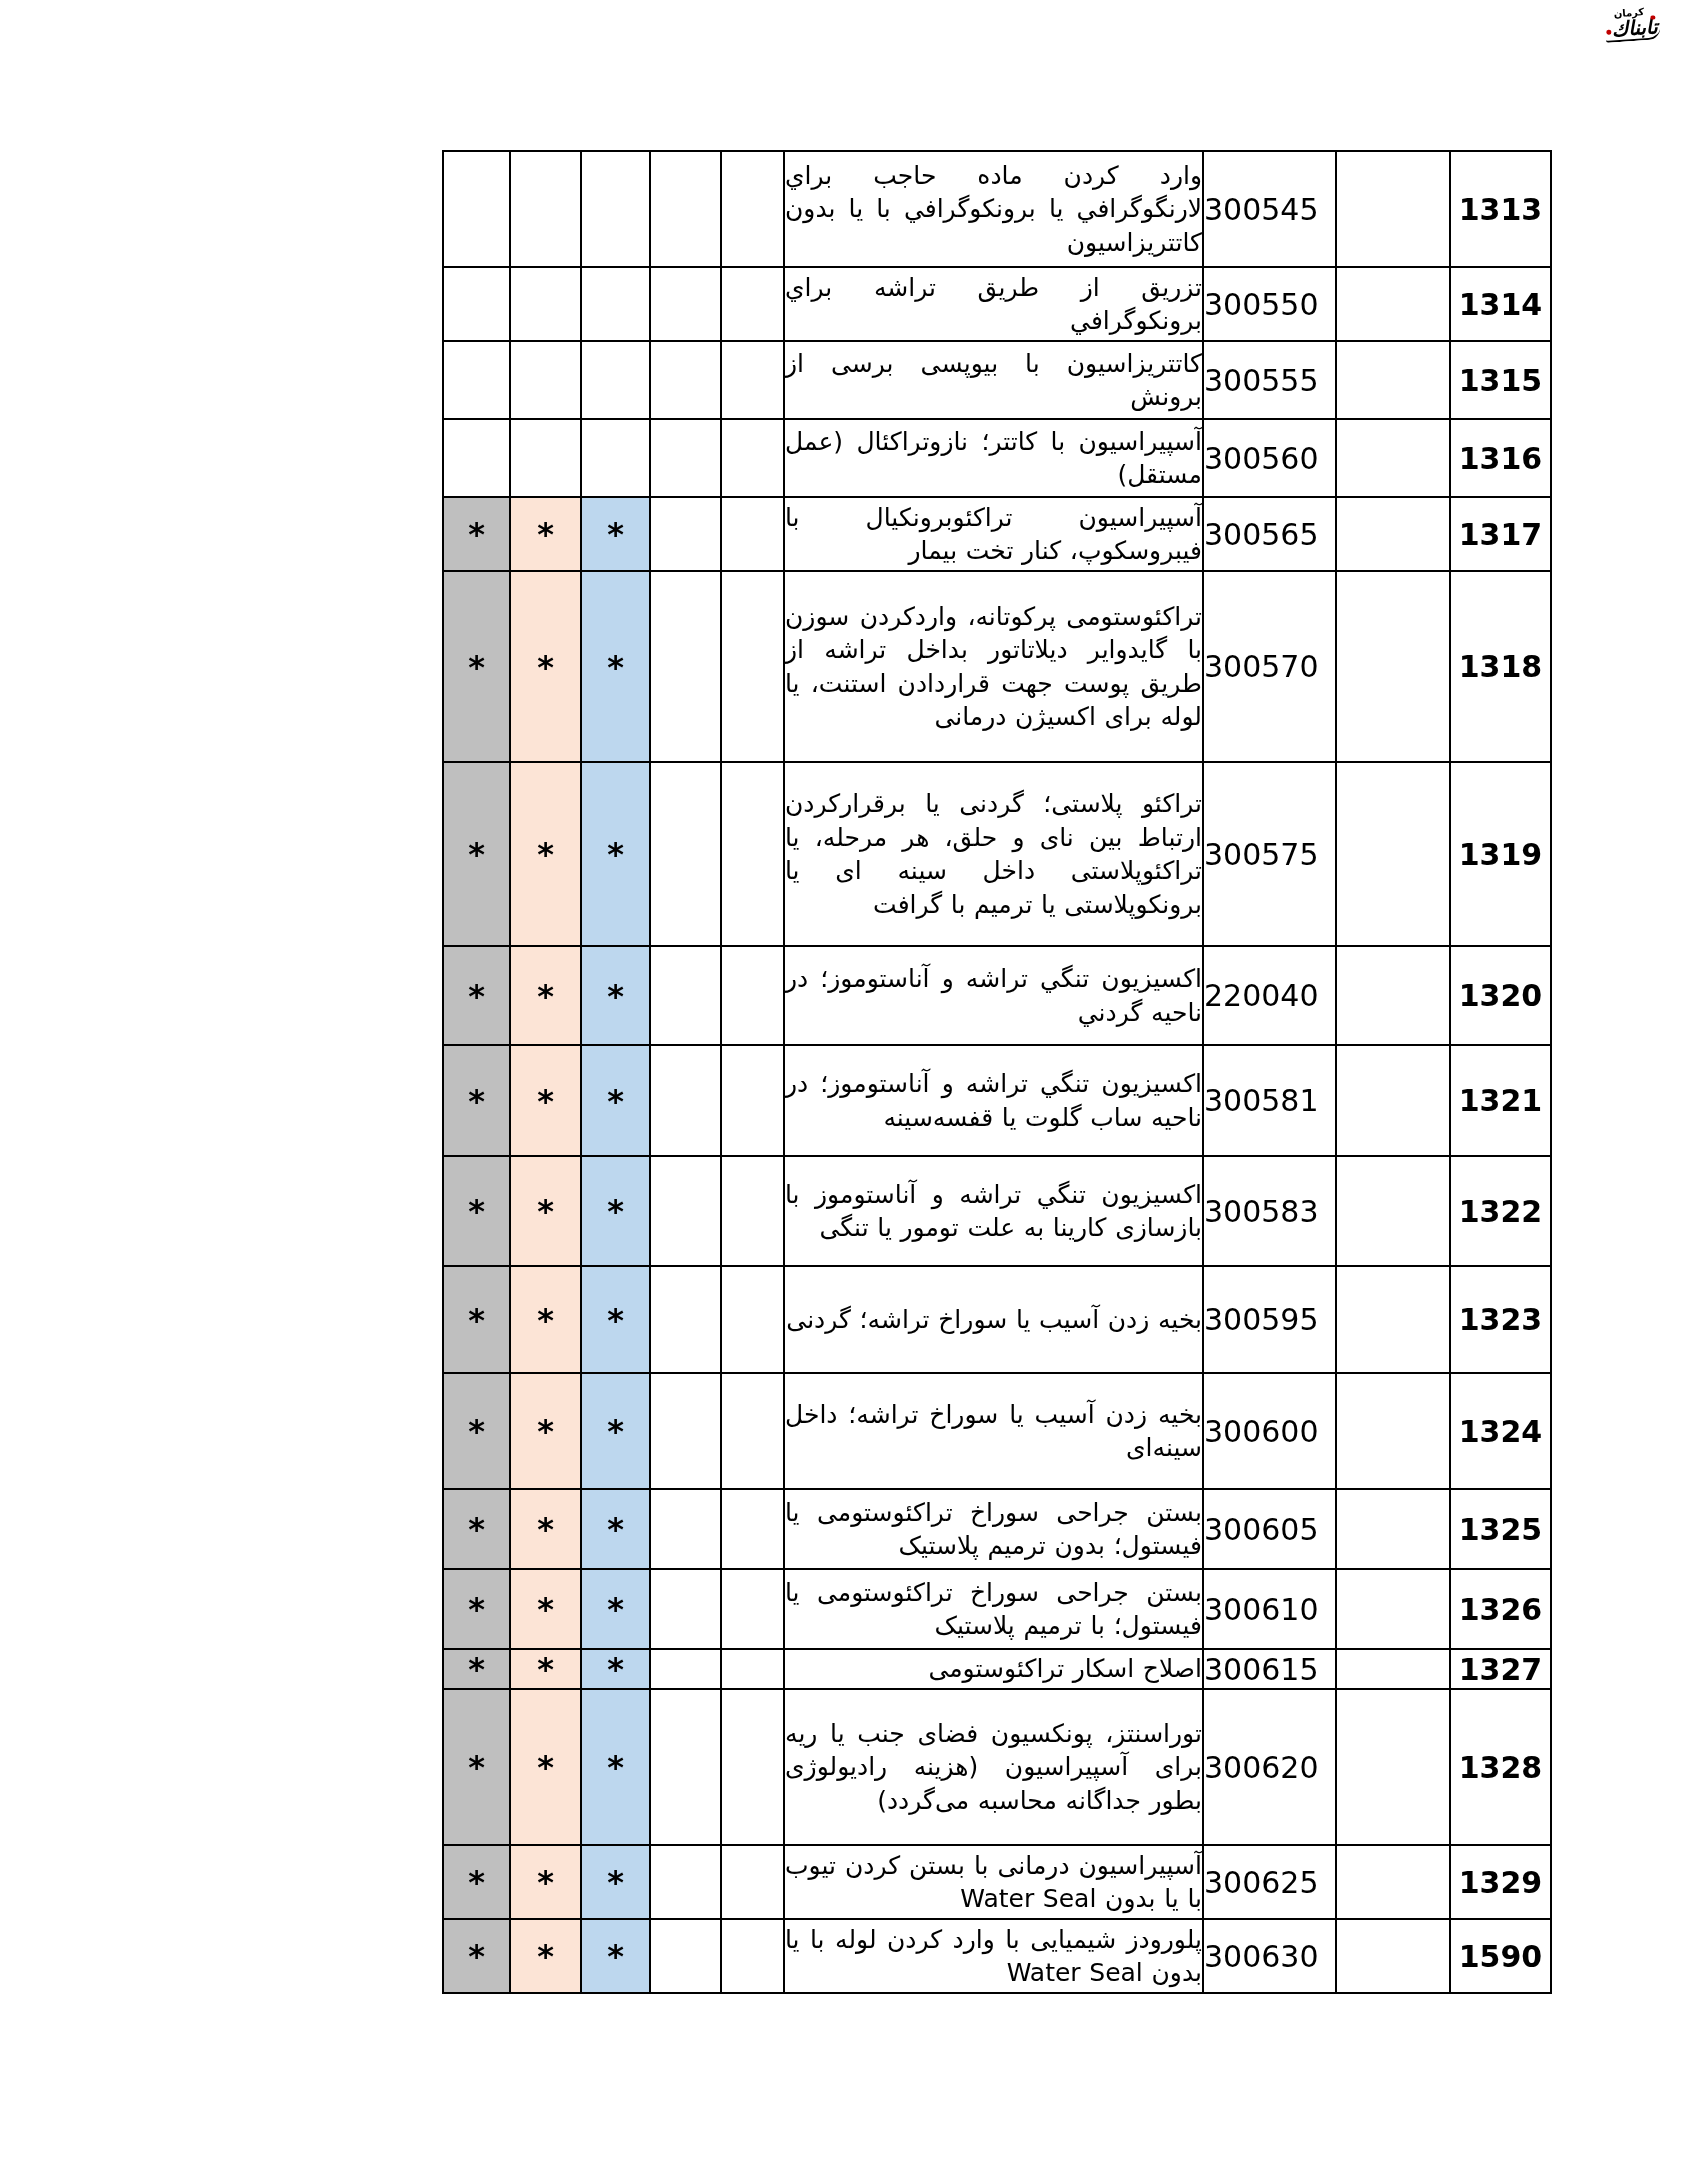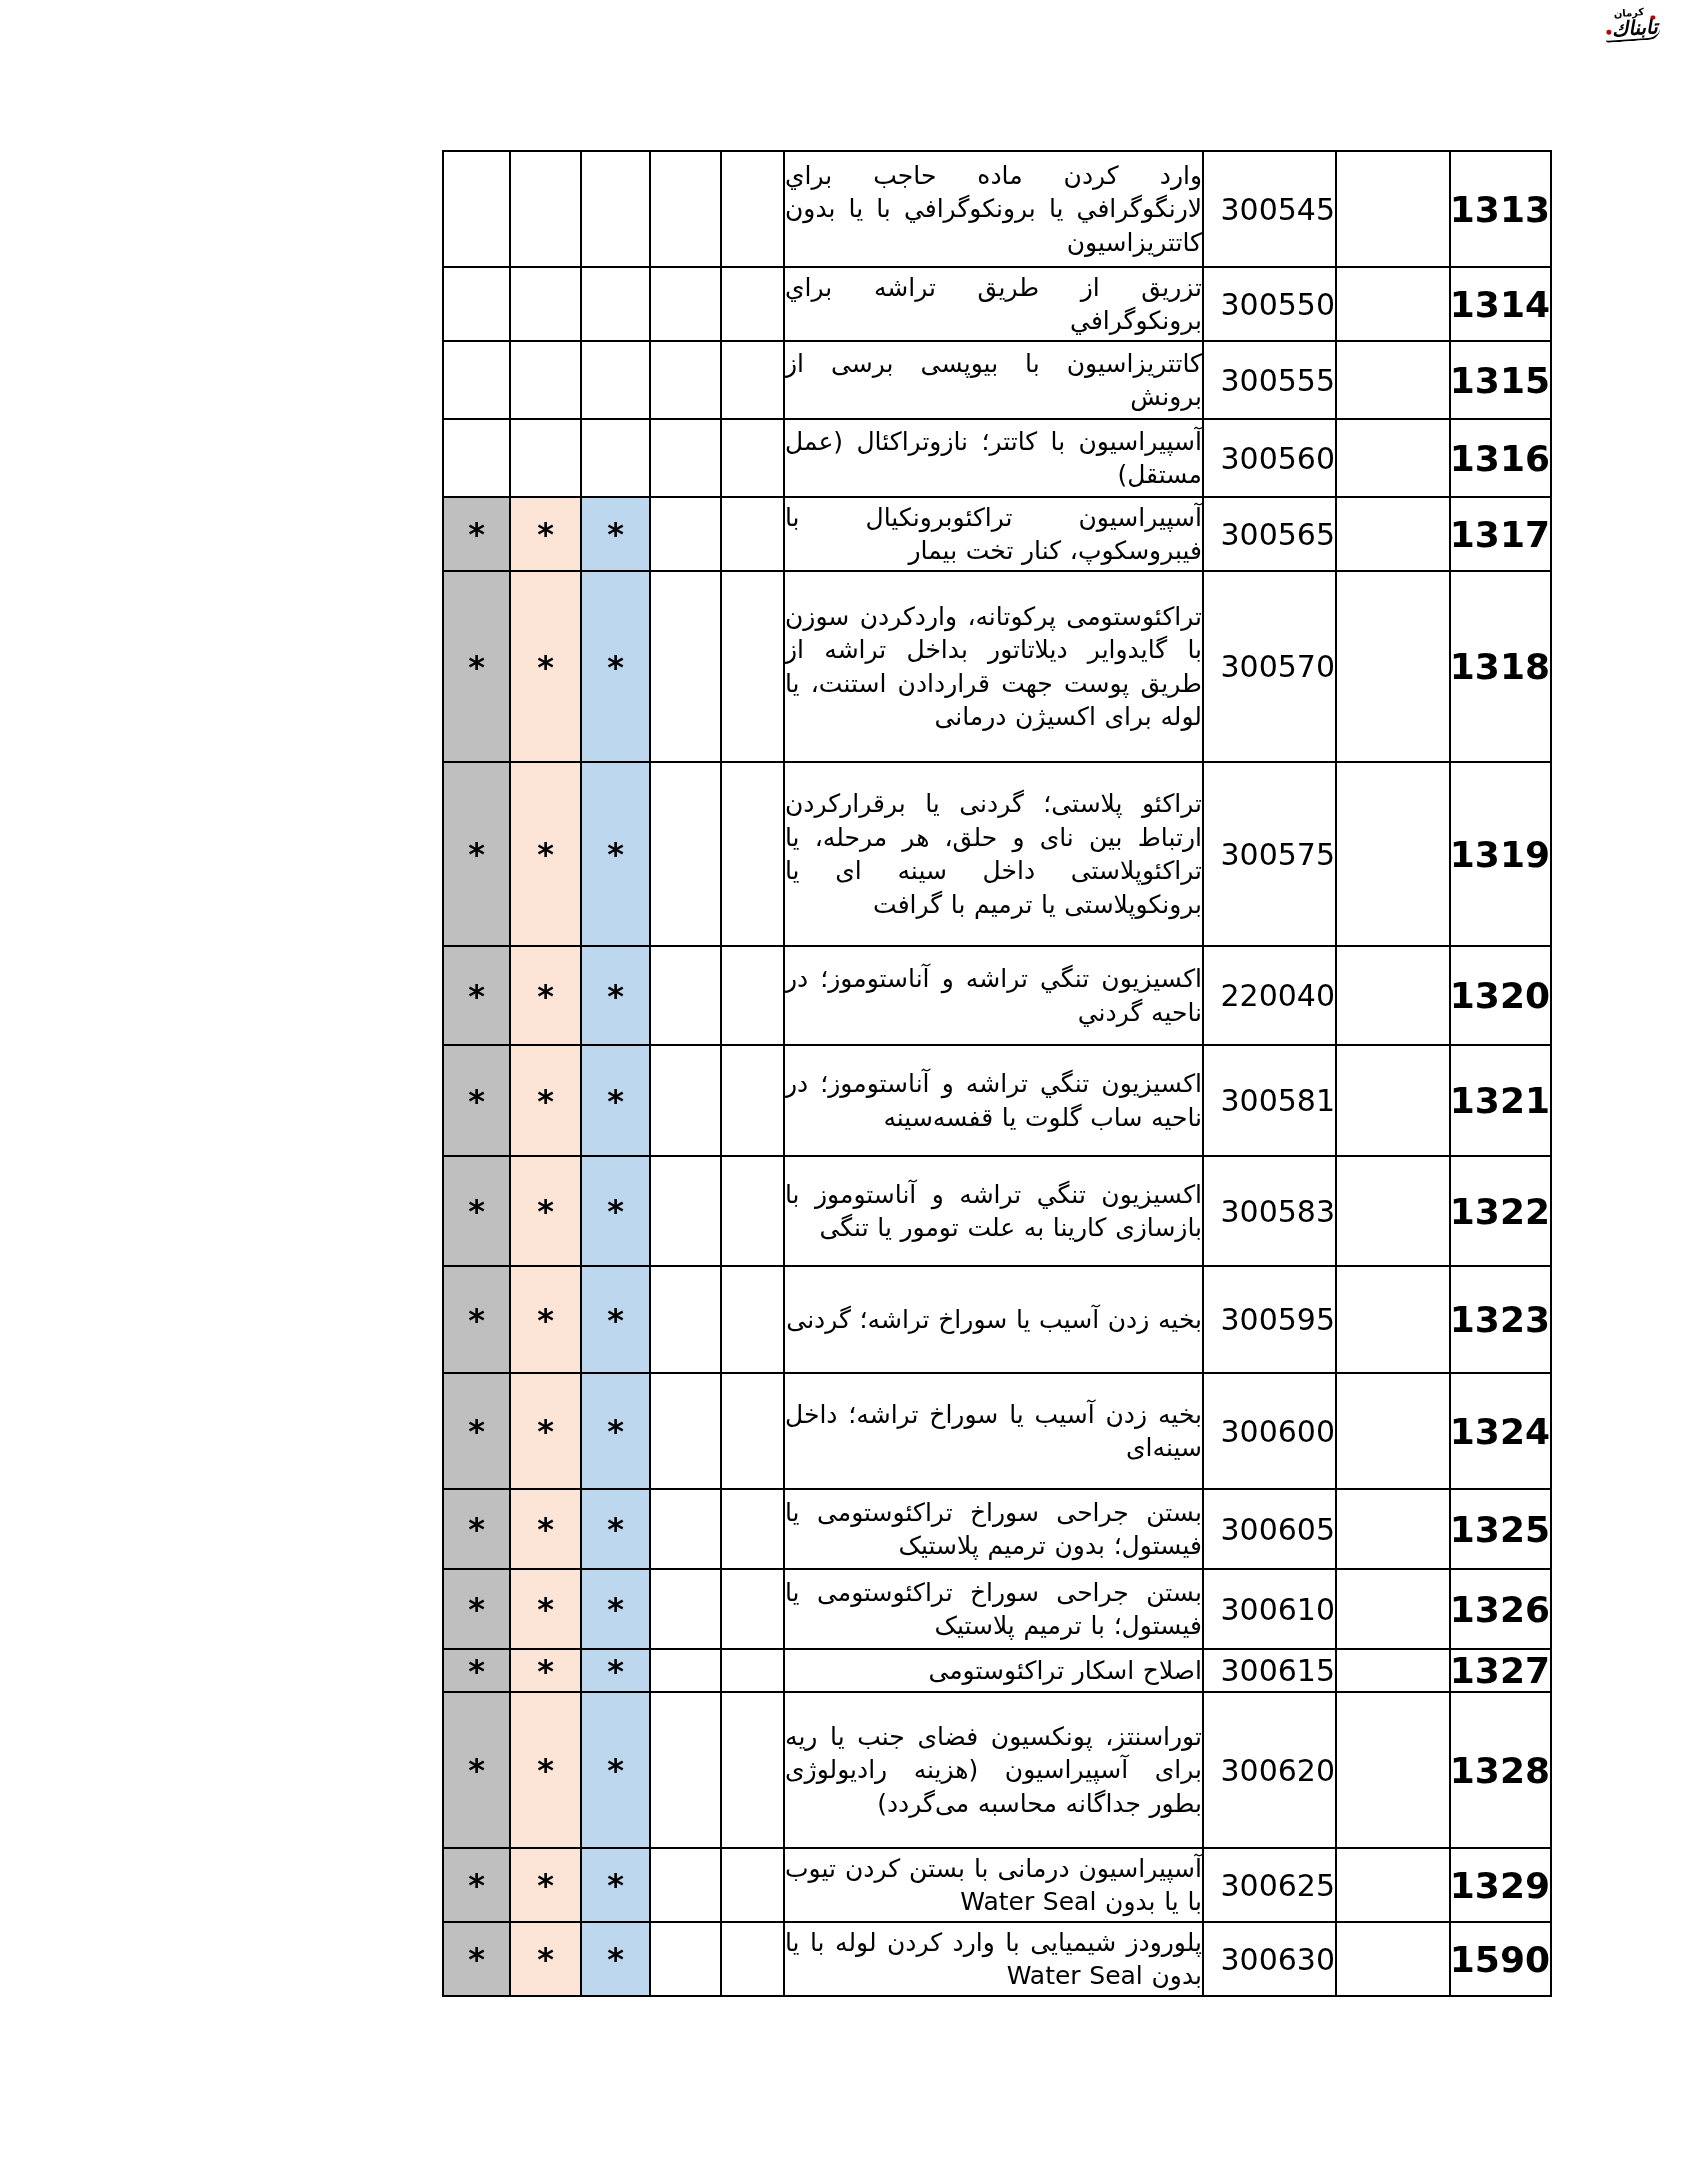--- a/index.html
+++ b/index.html
@@ -54,24 +54,24 @@
   }
   table.tariff td {
     border: 2.6px solid #000;
     vertical-align: middle;
     padding: 0;
     overflow: hidden;
   }
 
   td.c-num {
     text-align: center;
-    font-size: 36px; font-weight: bold;
+    font-size: 30px; font-weight: bold;
   }
   td.c-code {
-    text-align: right;
+    text-align: left;
     font-size: 30px;
     margin-top: 44px;
   }
   td.c-desc {
     font-size: 25px;
     line-height: 1.34;
     text-align: justify;
     text-align-last: right;
     padding: 1.3px 6.6px 1.3px 5.3px;
     word-spacing: 0.7px;

